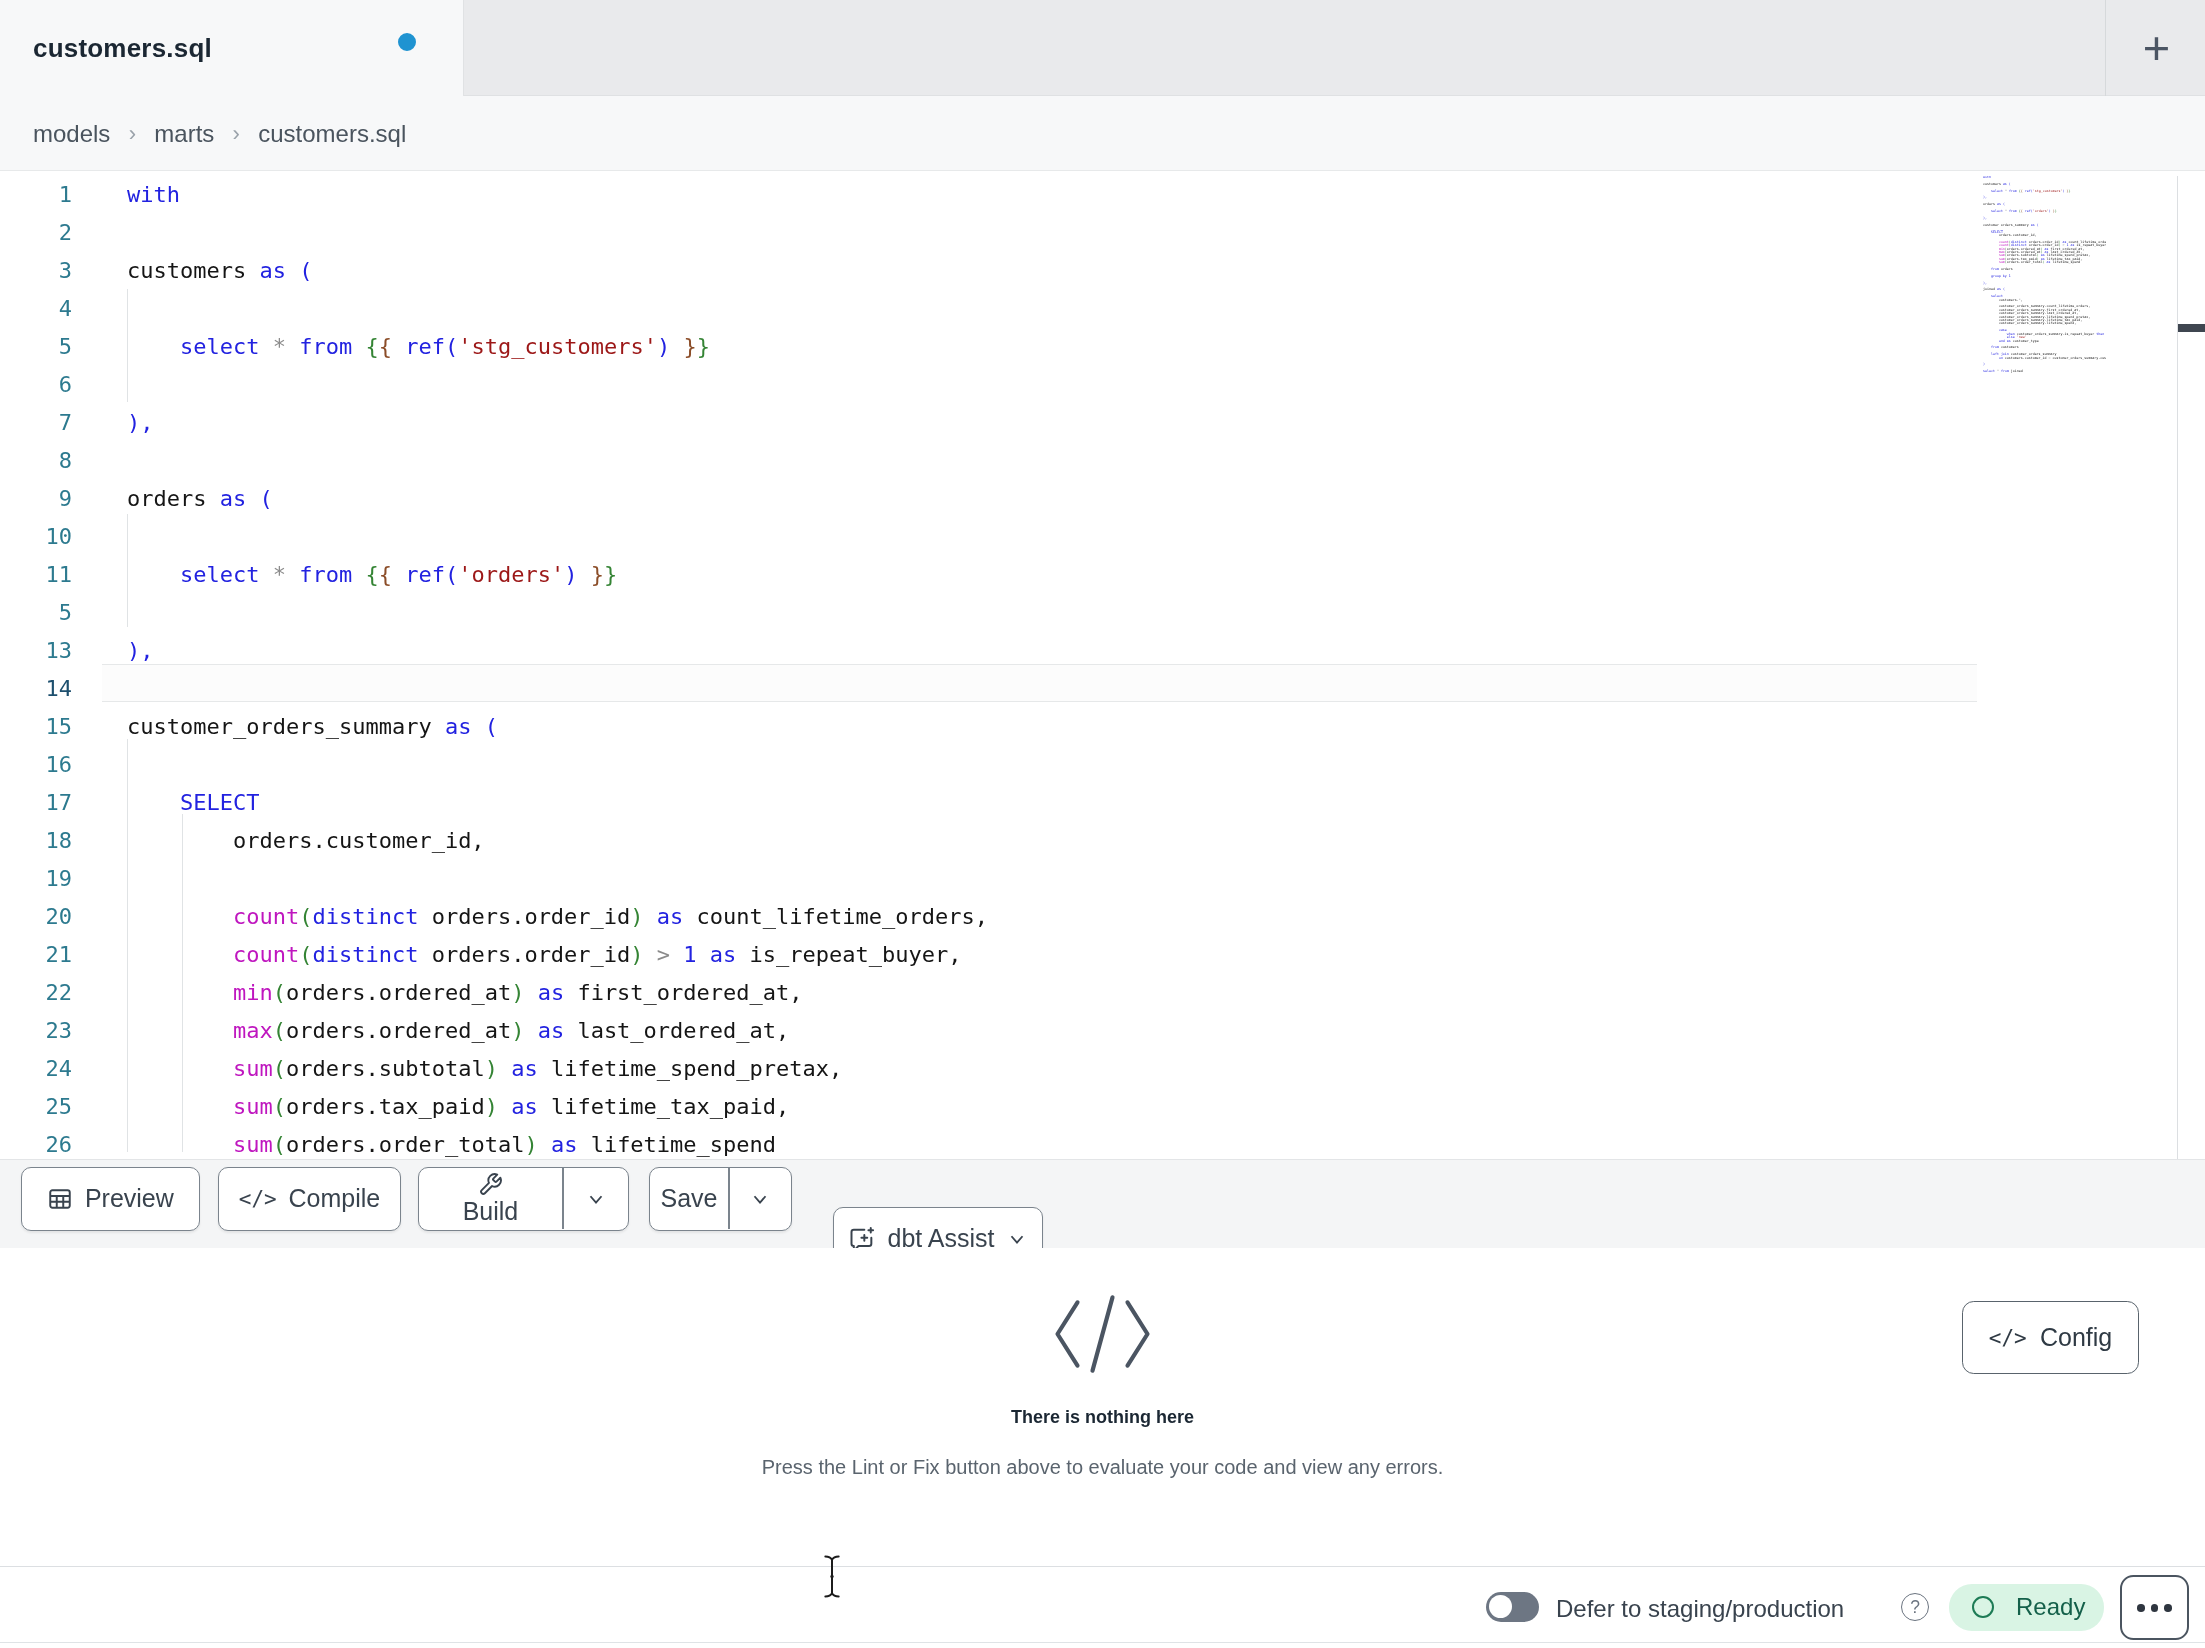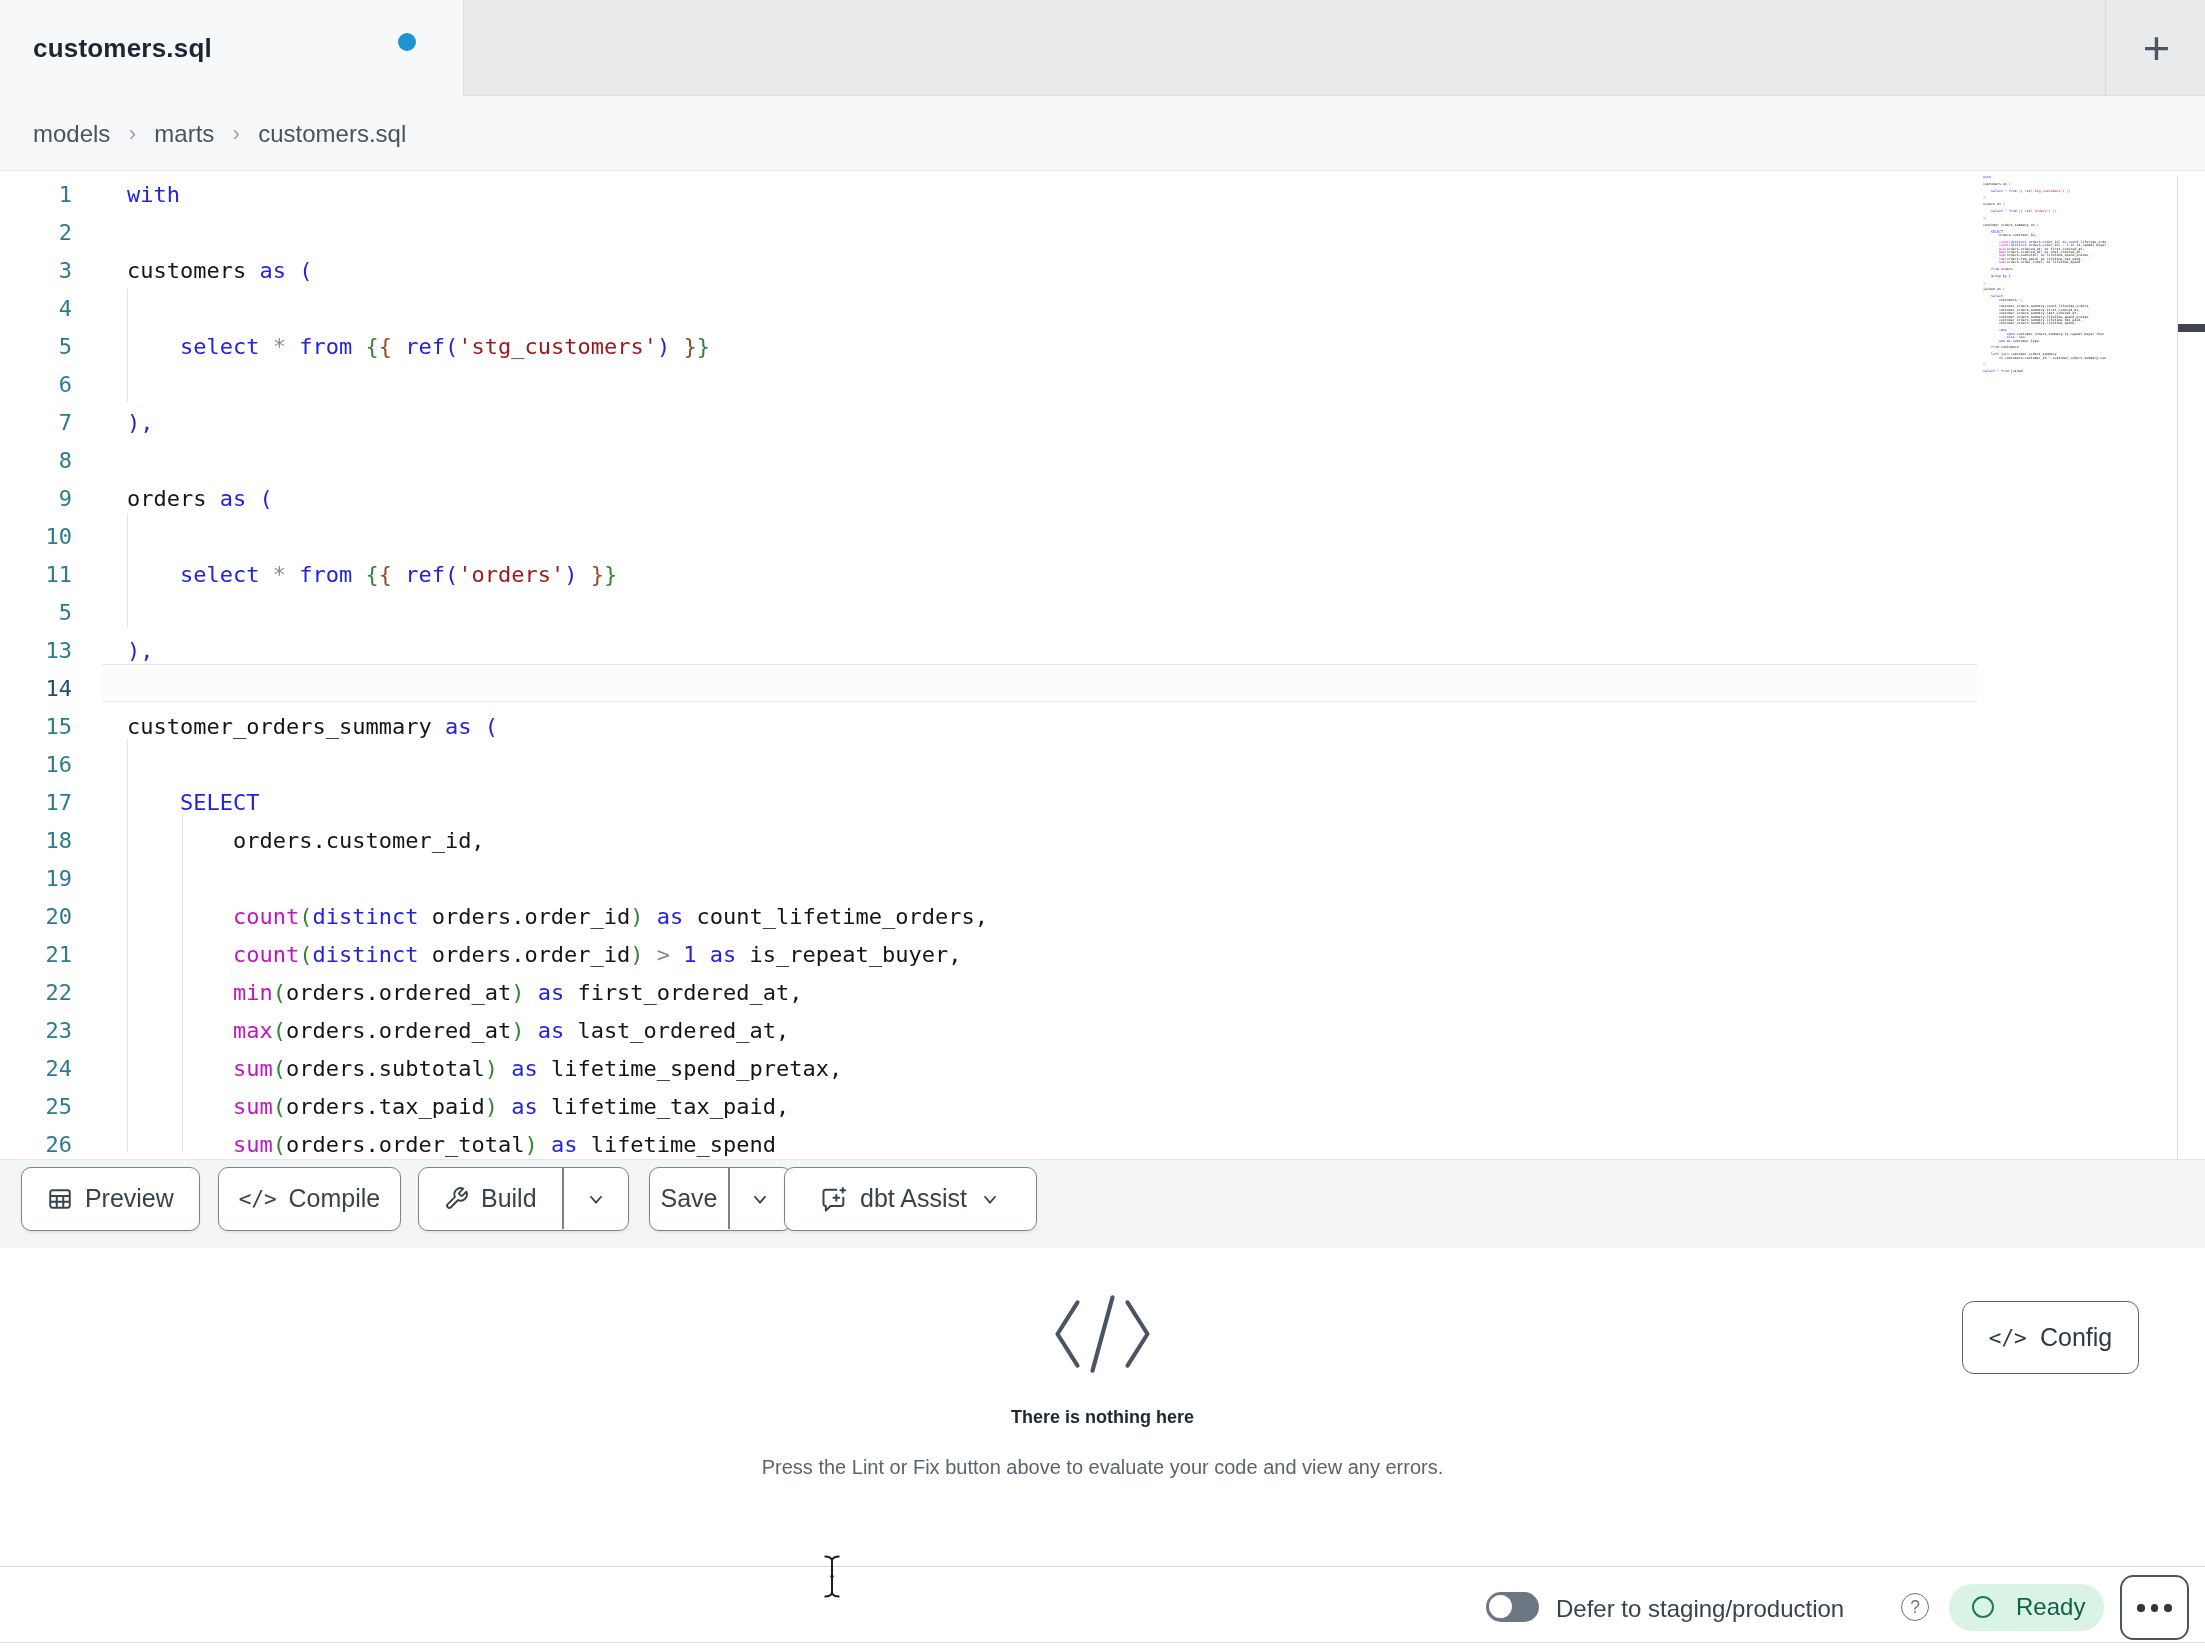--- a/index.html
+++ b/index.html
@@ -41,21 +41,21 @@
   .indent-guide{position:absolute; width:0.8px; background:#e0e3e5;}
   .minimap{position:absolute; left:1983px; top:5px; width:123px; font-size:3.3px; line-height:3.4px; white-space:pre; overflow:hidden; color:var(--pl);}
   .scroll-track{position:absolute; left:2177px; top:5px; width:0.8px; height:983px; background:#dcdfe2;}
   .scroll-marker{position:absolute; left:2178px; top:153px; width:27.5px; height:7.5px; background:#3f4650;}
 
   
   .actionbar{position:absolute; left:0; top:1159px; width:2205px; height:89px; background:var(--strip); border-top:0.8px solid #e3e5e7;}
   .abtn{position:absolute; top:6.7px; height:64px; background:#fff; border:1.7px solid var(--btn-border); border-radius:10px; display:flex; align-items:center; justify-content:center; column-gap:11.7px; font-size:25px; color:var(--ui-text); box-shadow:0 1.7px 2.5px rgba(0,0,0,.07); cursor:pointer;}
   .abtn .mono{font-family:"DejaVu Sans Mono",monospace; font-size:21px;}
   .split-div{width:1.7px; height:61px; background:var(--btn-border); align-self:center;}
-  .split-main,.split-caret{display:flex; align-items:center; justify-content:center; column-gap:11.7px; height:100%;}
+  .split-main,.split-caret{display:flex; align-items:center; justify-content:center; column-gap:11.7px; height:100%;flex-direction:column;}
 
   
   .results{position:absolute; left:0; top:1248px; width:2205px; height:318px; background:#fff;}
   .empty-icon{position:absolute; left:1054px; top:46px;}
   .empty-title{position:absolute; left:0; top:159px; width:2205px; text-align:center; font-size:18px; font-weight:700; color:var(--ink);}
   .empty-msg{position:absolute; left:0; top:208px; width:2205px; text-align:center; font-size:20px; color:var(--muted);}
   .config-btn{position:absolute; left:1962px; top:53px; width:177px; height:73px; border:1.7px solid #59636c; border-radius:11.7px; background:#fff; display:flex; align-items:center; justify-content:center; column-gap:13.3px; font-size:25px; color:#2f3a44; cursor:pointer;}
   .config-btn .mono{font-family:"DejaVu Sans Mono",monospace; font-size:21px;}
 
   
@@ -181,21 +181,21 @@
       <div class="split-main" style="width:79px;">
         <span>Save</span>
       </div>
       <div class="split-div"></div>
       <div class="split-caret" style="width:62px;">
         <svg width="22" height="22" viewBox="0 0 24 24" fill="none" stroke="#39434e" stroke-width="2">
             <polyline points="6 9 12 16 18 9"></polyline>
           </svg>
       </div>
     </div>
-    <button class="abtn" style="left:784px; width:253px;">
+    <button class="abtn" style="left:833px; width:210px;margin-top:40px;">
       <svg width="28" height="28" viewBox="0 0 24 24" fill="none" stroke="#39434e" stroke-width="1.7" stroke-linecap="round" stroke-linejoin="round">
         <path d="M20 11v5a2 2 0 0 1-2 2H9l-4 4v-4H5a2 2 0 0 1-2-2V6a2 2 0 0 1 2-2h9"></path>
         <path d="M11.5 11h5M14 8.5v5"></path>
         <path d="M19.5 2.5v4M17.5 4.5h4"></path>
       </svg>
       <span>dbt Assist</span>
       <svg width="22" height="22" viewBox="0 0 24 24" fill="none" stroke="#39434e" stroke-width="2">
           <polyline points="6 9 12 16 18 9"></polyline>
         </svg>
     </button>

